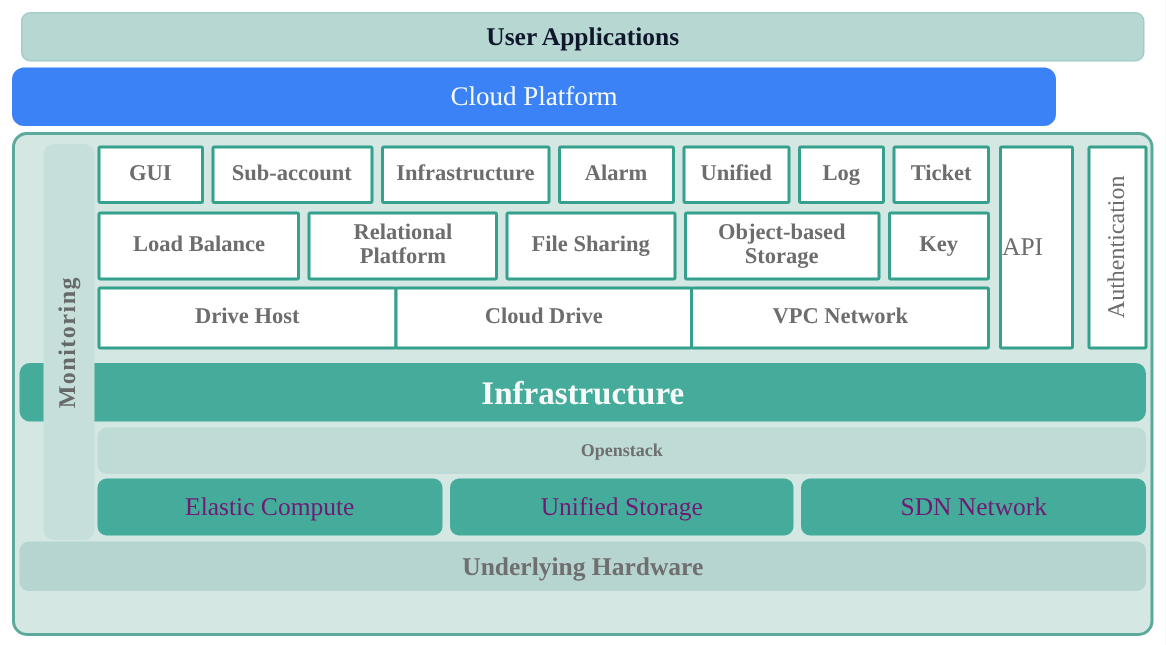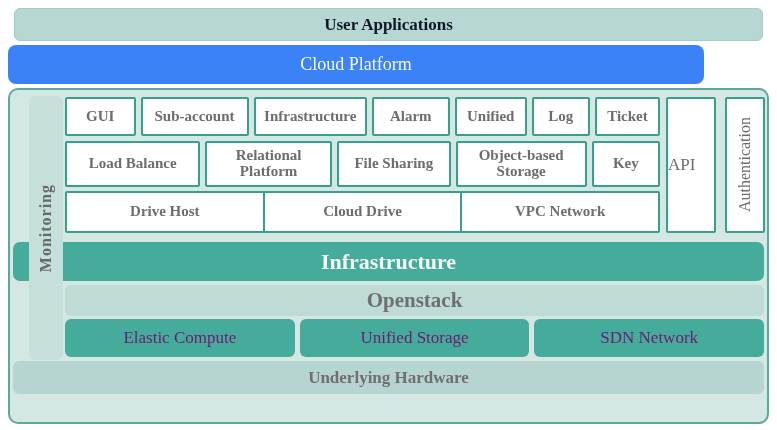--- a/index.html
+++ b/index.html
@@ -37,21 +37,21 @@
 
   #api-box{position:absolute;left:656px;top:7px;width:50px;height:136px;z-index:1;
     background:#fff;border:2px solid #35a18d;border-radius:2px;color:#6d6d6d;font-size:17px;
     display:flex;align-items:center;justify-content:flex-start;box-sizing:border-box;}
   #auth-box{position:absolute;left:715px;top:7px;width:40px;height:136px;z-index:1;
     background:#fff;border:2px solid #35a18d;border-radius:2px;color:#6d6d6d;
     display:flex;align-items:center;justify-content:center;box-sizing:border-box;}
   #auth-box .vtext{font-size:16px;}
 
   #openstack{position:absolute;left:55px;right:3px;top:195px;height:31px;
-    background:#bedbd6;border-radius:6px;color:#6f6f6f;font-weight:bold;font-size:21px;z-index:1;}
+    background:#bedbd6;border-radius:6px;color:#6f6f6f;font-weight:bold;font-size:12px;z-index:1;}
 
   #infra-row{position:absolute;left:55px;right:3px;top:229px;height:38px;display:flex;gap:5px;z-index:1;}
   .dbox{flex:1;background:#45ab9a;border-radius:6px;color:#701a75;font-size:17px;
     display:flex;align-items:center;justify-content:center;}
 
   #hardware{position:absolute;left:3px;right:3px;top:271px;height:33px;
     background:#b7d5d0;border-radius:6px;color:#6f6f6f;font-weight:bold;font-size:17px;z-index:1;}
 </style>
 </head>
 <body>

